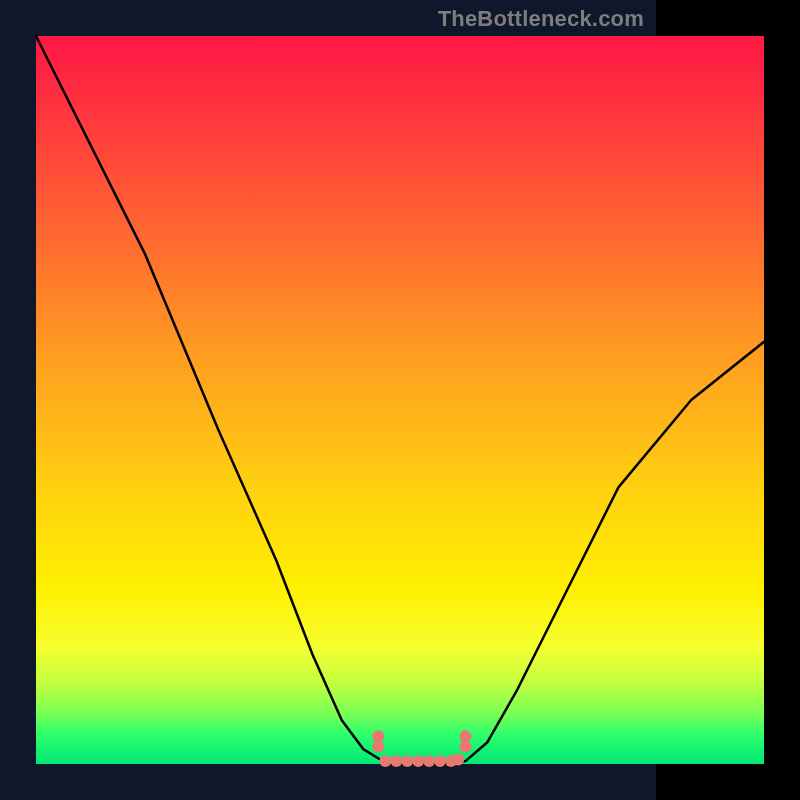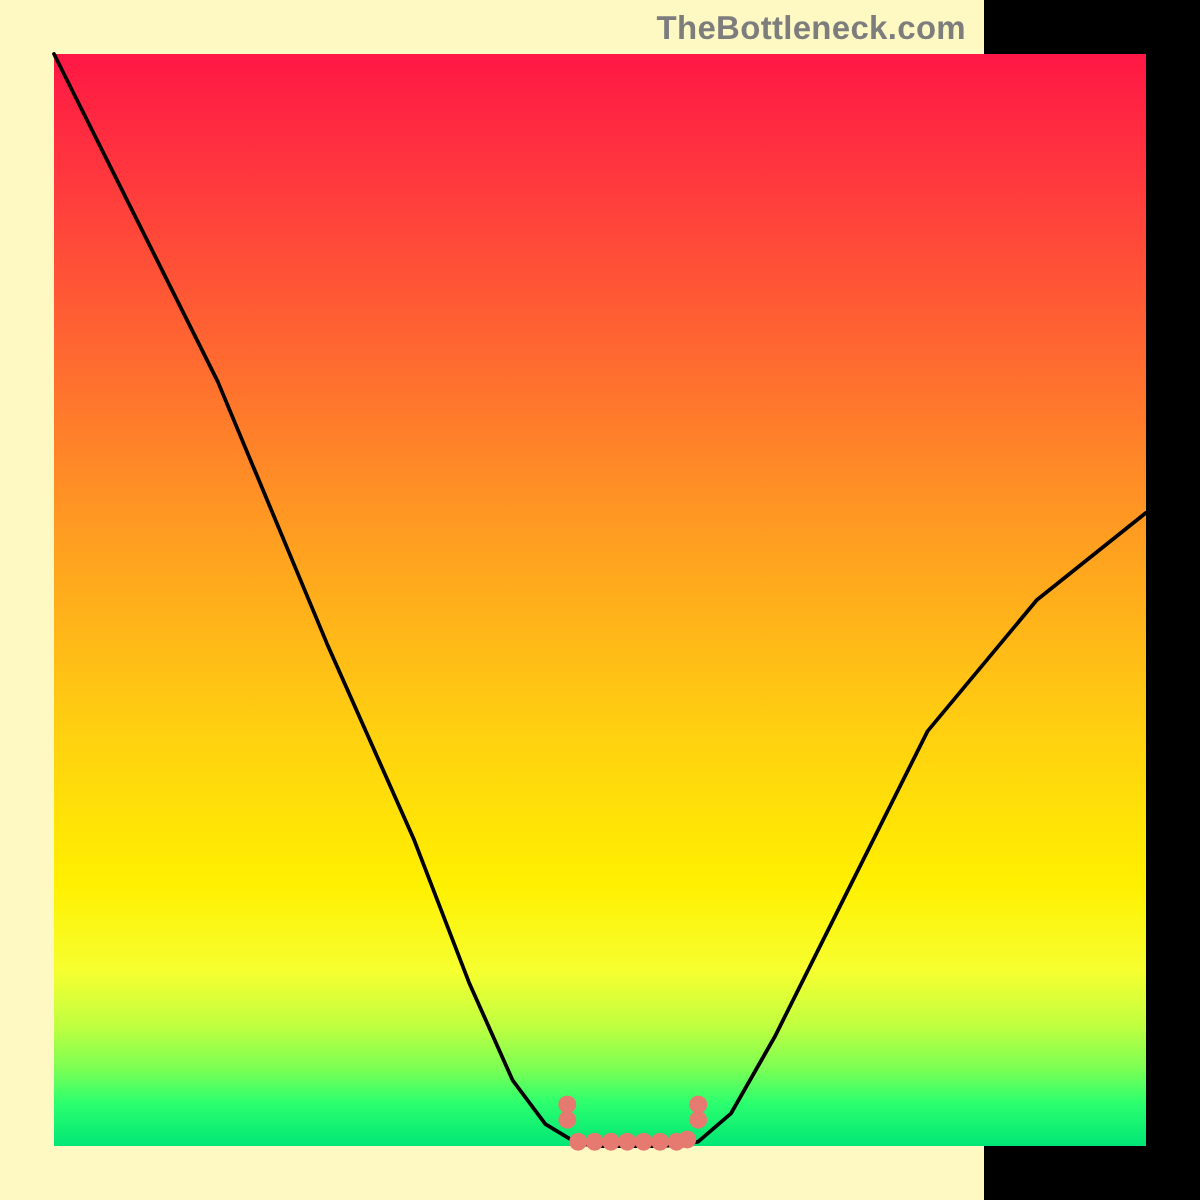--- a/index.html
+++ b/index.html
@@ -9,21 +9,21 @@
     height: 800px;
     background: #000;
     overflow: hidden;
   }
   .frame {
     position: absolute;
     left: 0;
     top: 0;
     width: 656px;
     height: 800px;
-    background: #fef9c3;
+    background: #0f172a;
   }
   .plot {
     position: absolute;
     left: 36px;
     top: 36px;
     width: 728px;
     height: 728px;
     
     background: linear-gradient(to bottom,
       #ff1745 0%,

